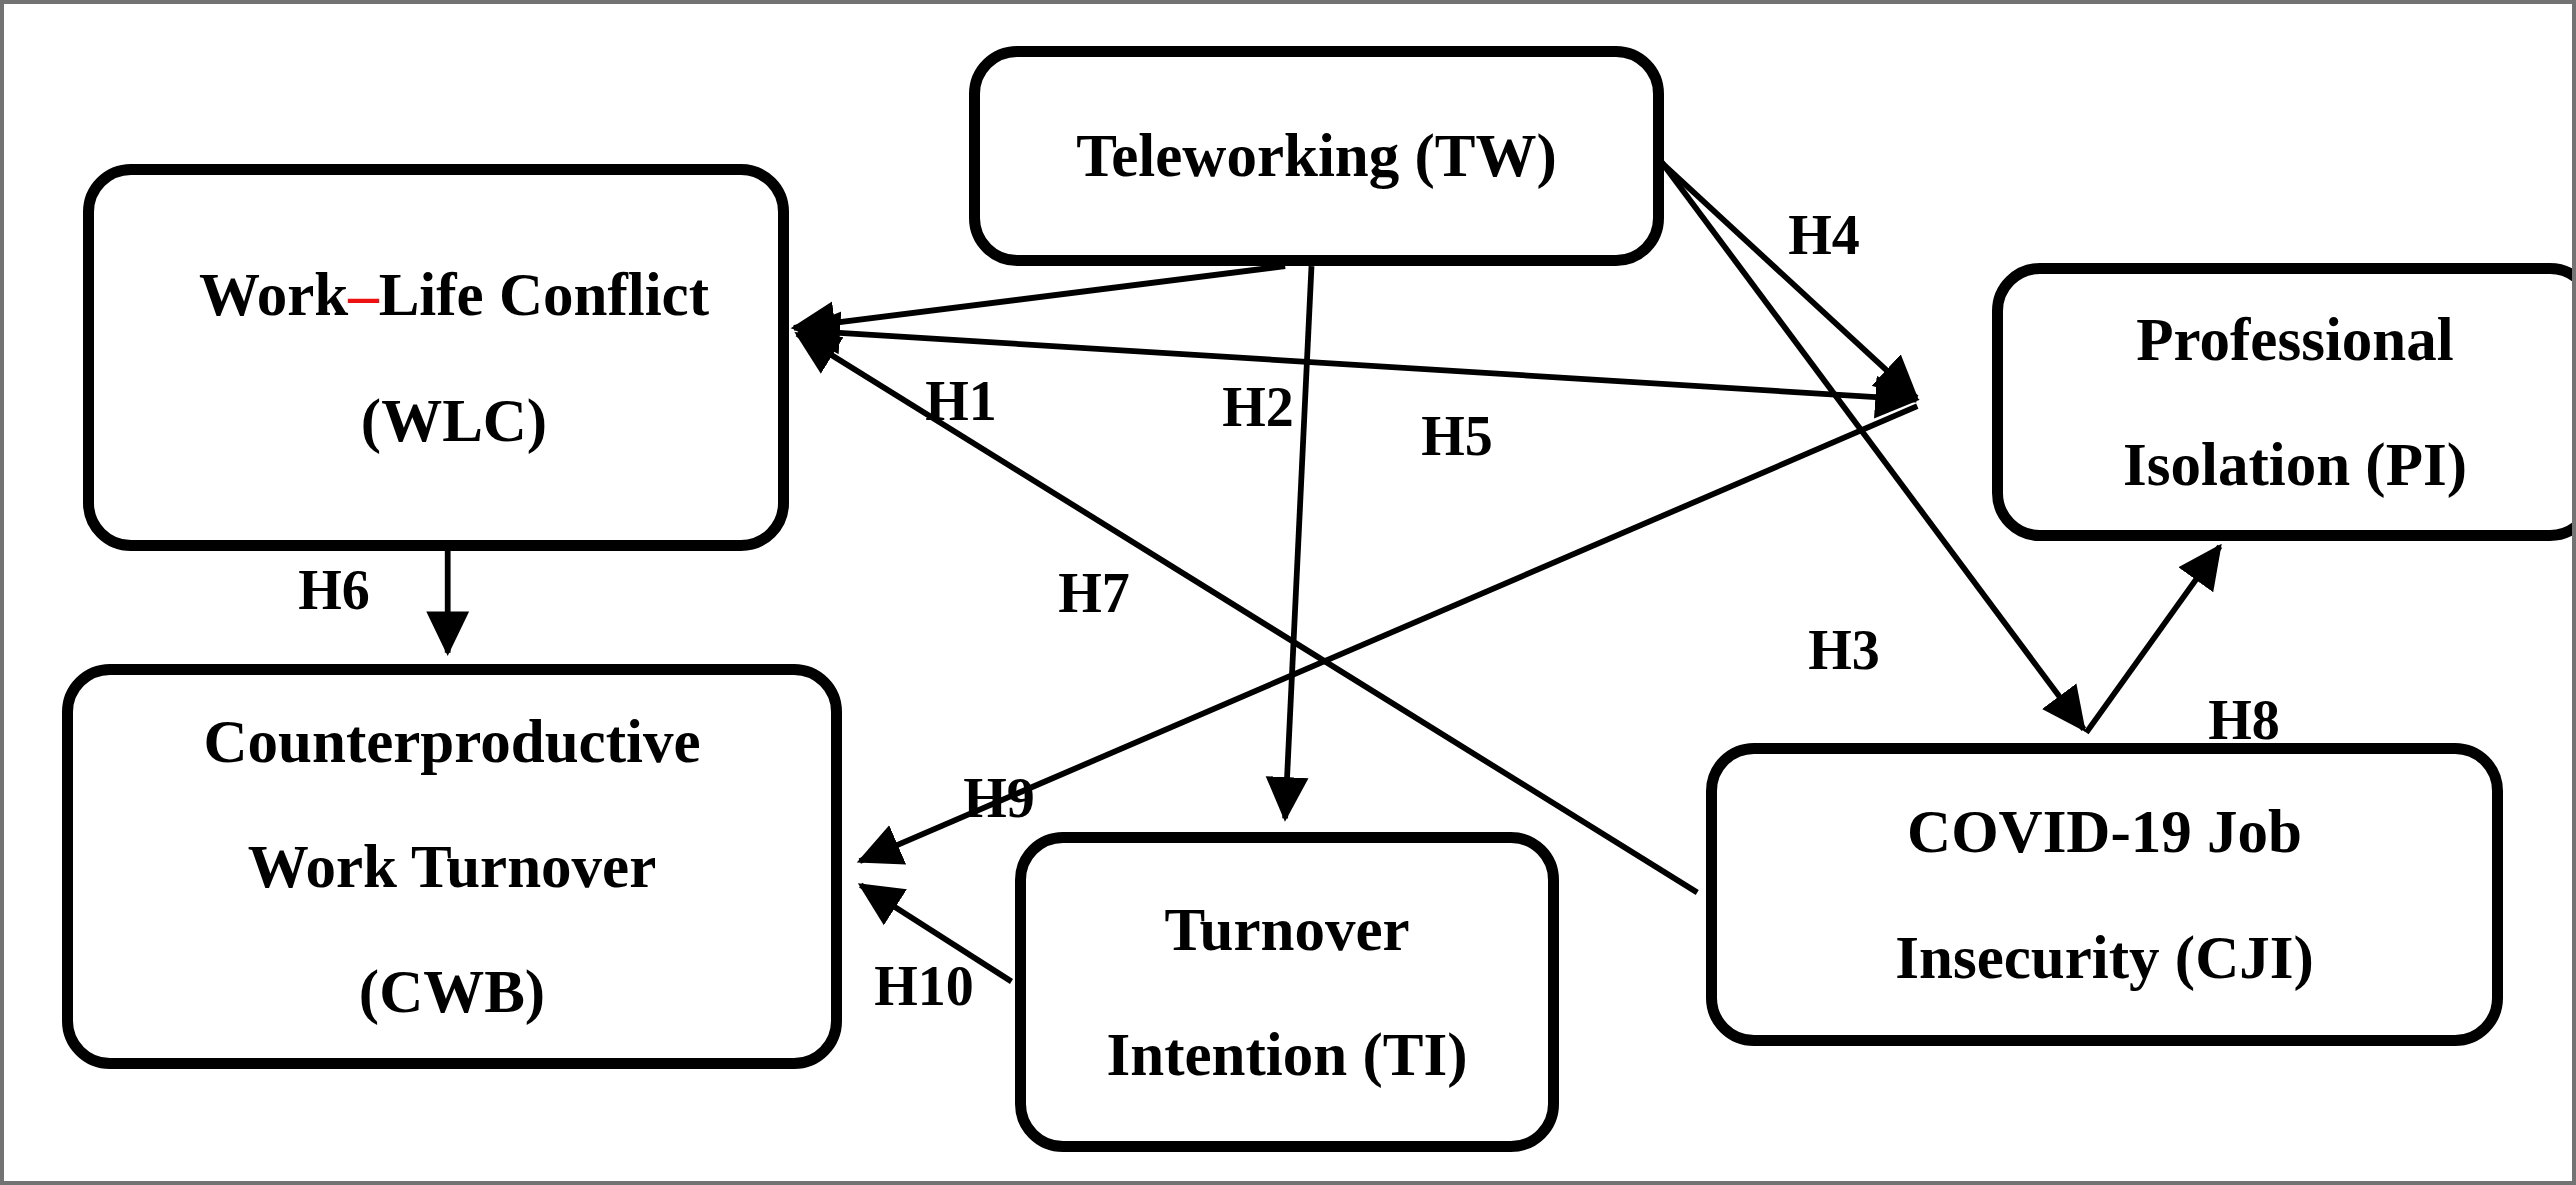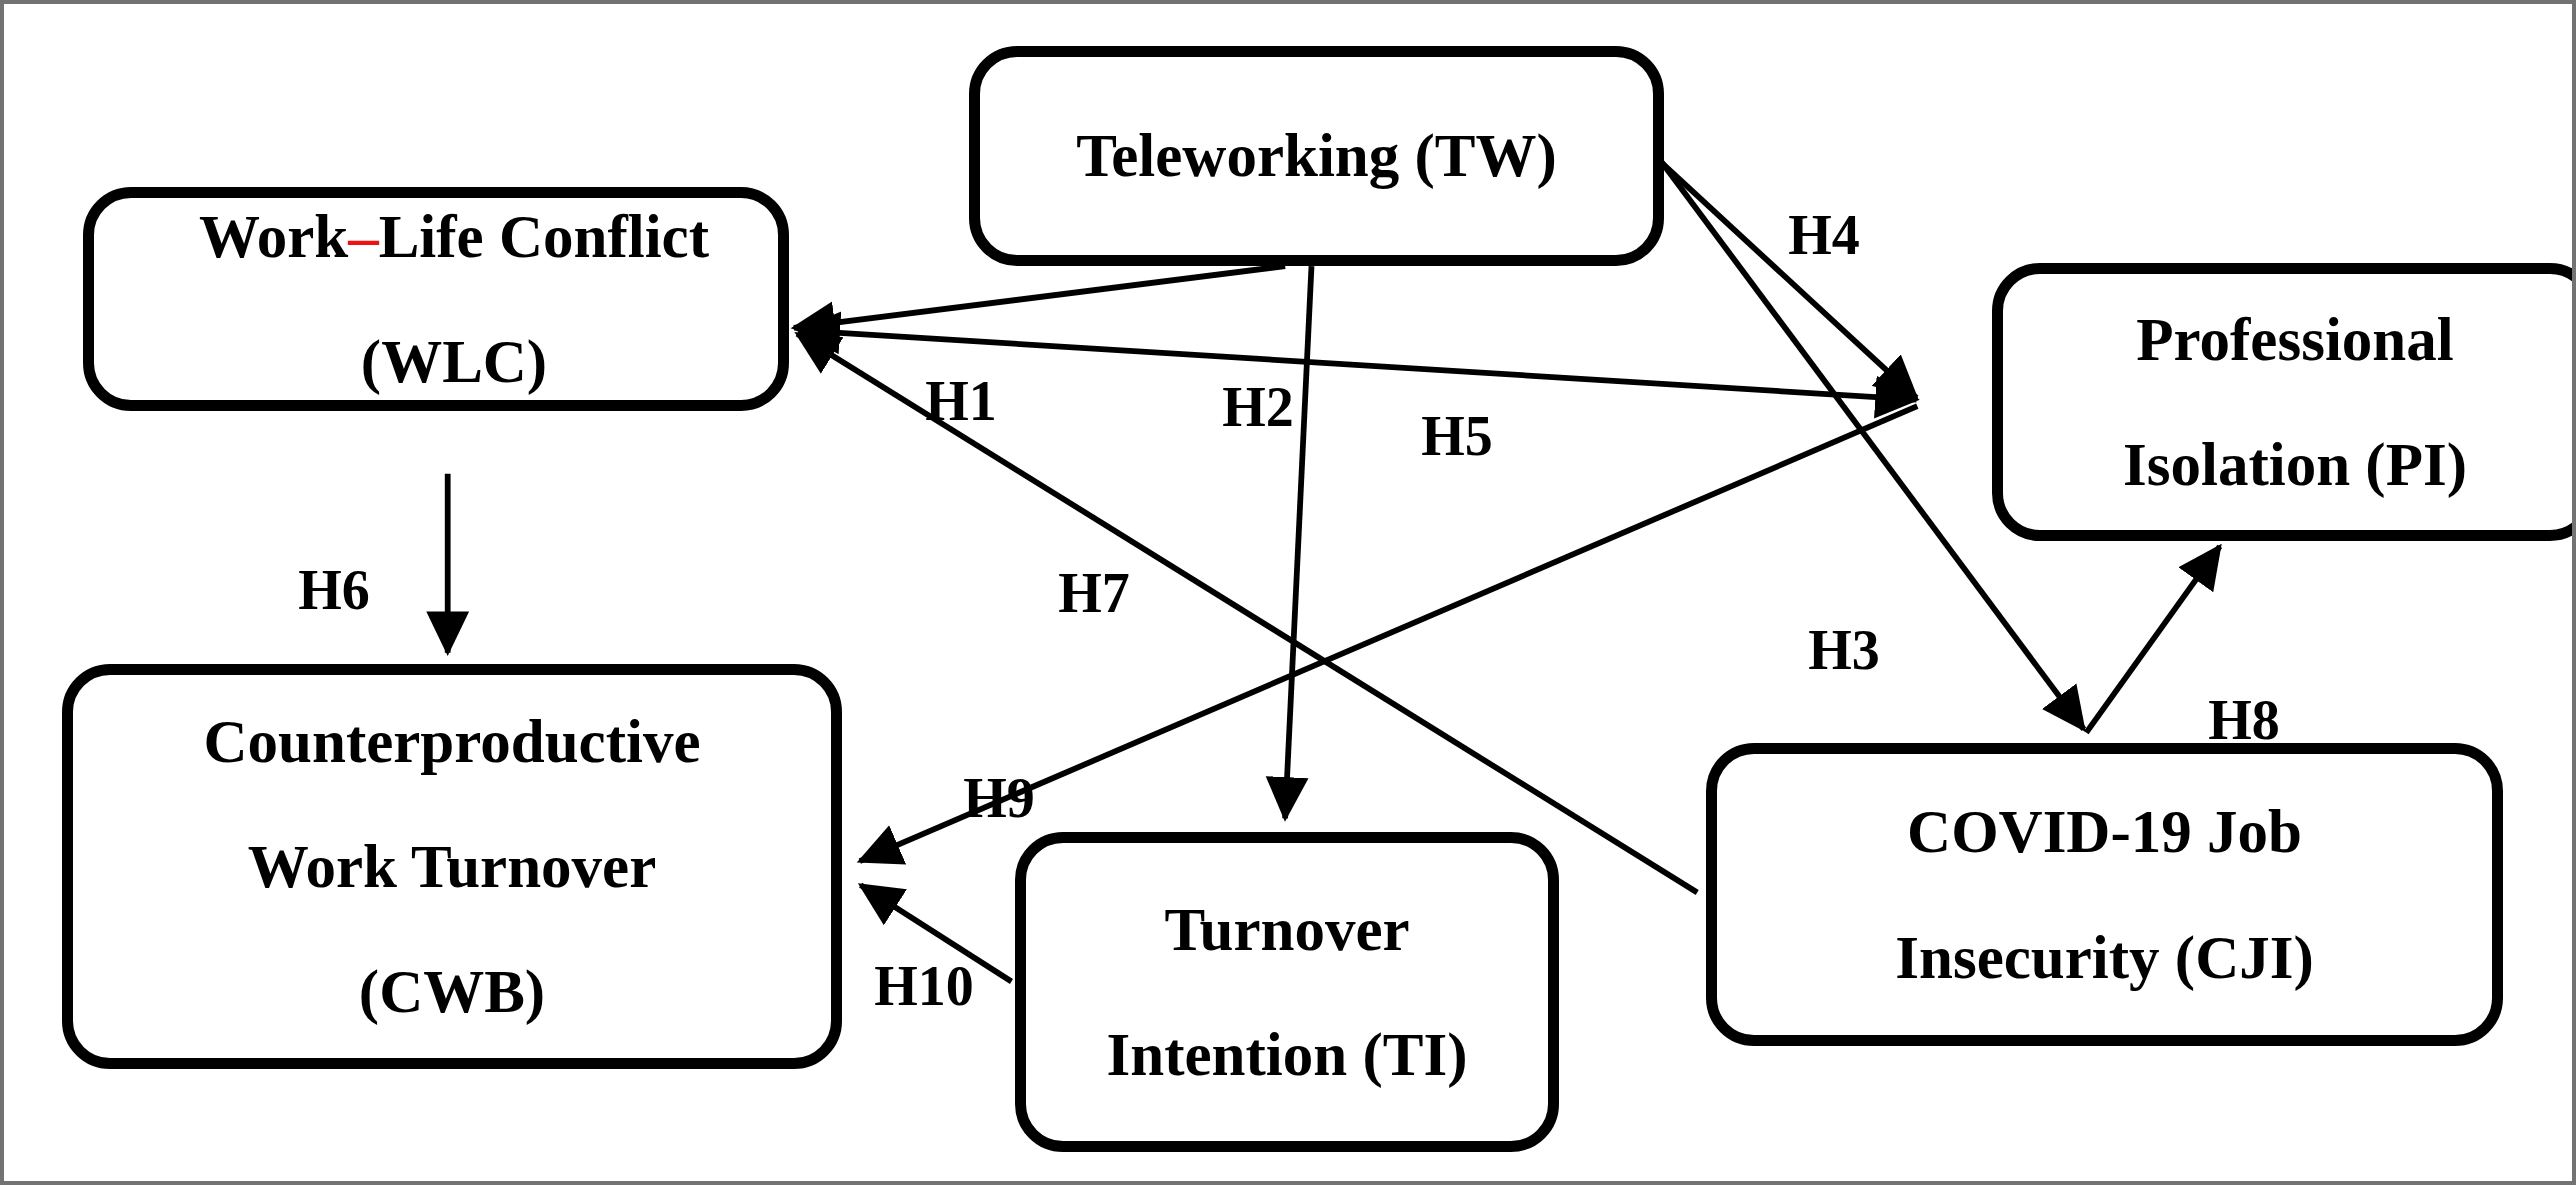--- a/index.html
+++ b/index.html
@@ -63,21 +63,21 @@
         <line x1="2048" y1="1078" x2="956" y2="400" stroke="#000000" stroke-width="7" marker-end="url(#arrow)"></line>
         <line x1="2520" y1="884" x2="2682" y2="658" stroke="#000000" stroke-width="7" marker-end="url(#arrow)"></line>
         <line x1="2315" y1="488" x2="1032" y2="1040" stroke="#000000" stroke-width="7" marker-end="url(#arrow)"></line>
         <line x1="1216" y1="1186" x2="1033" y2="1069" stroke="#000000" stroke-width="7" marker-end="url(#arrow)"></line>
       </g>
   </svg>
   <div id="nodes-layer">
       <div class="node" style="left: 965px; top: 42px; width: 695px; height: 220px;">
         <div class="tline"><span>Teleworking (TW)</span></div>
       </div>
-      <div class="node" style="left: 79px; top: 183px; width: 706px; height: 224px; padding-left: 36px;">
+      <div class="node" style="left: 79px; top: 160px; width: 706px; height: 387px; padding-left: 36px;">
         <div class="tline"><span>Work</span><span style="color: rgb(238, 17, 17);">–</span><span>Life Conflict</span></div>
         <div class="tline"><span>(WLC)</span></div>
       </div>
       <div class="node" style="left: 1988px; top: 259px; width: 606px; height: 278px;">
         <div class="tline"><span>Professional</span></div>
         <div class="tline"><span>Isolation (PI)</span></div>
       </div>
       <div class="node" style="left: 58px; top: 660px; width: 780px; height: 405px;">
         <div class="tline"><span>Counterproductive</span></div>
         <div class="tline"><span>Work Turnover</span></div>

